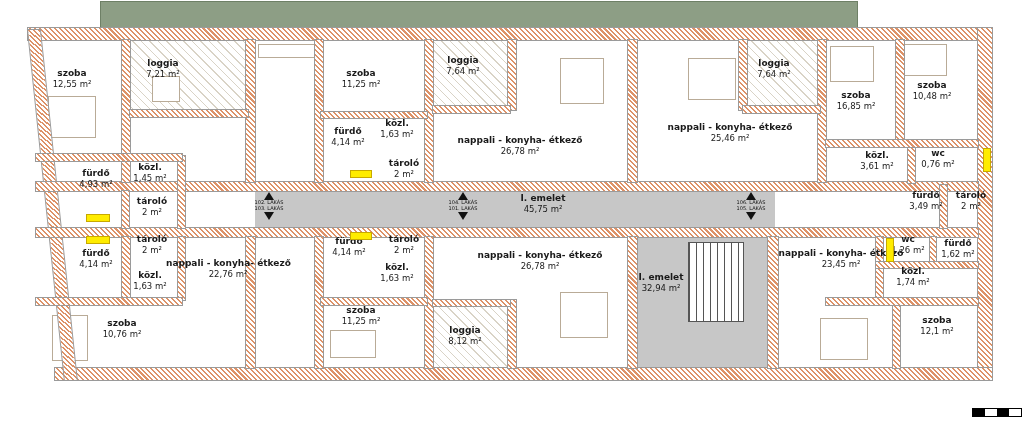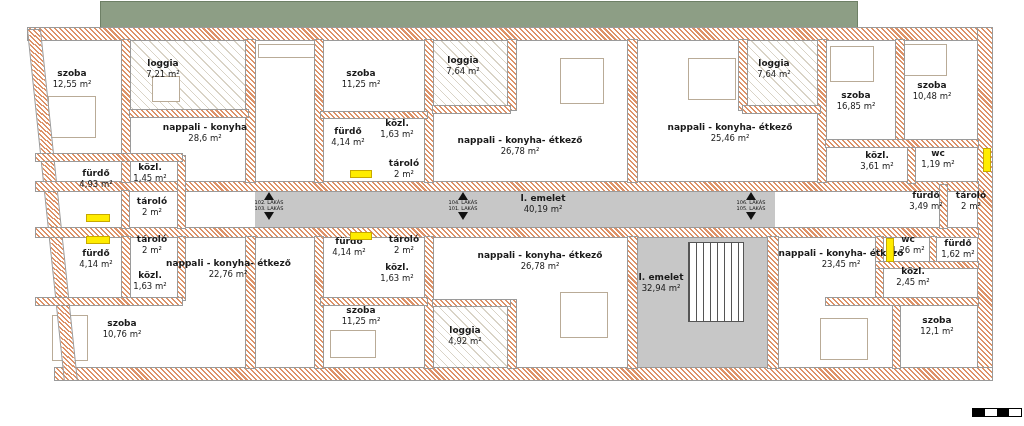--- a/index.html
+++ b/index.html
@@ -106,24 +106,20 @@
   <div class="hl" style="left:886px;top:238px;width:8px;height:24px;"></div>
 
   <div class="room" style="left:37px;top:68px;width:70px;">
       <div class="nm">szoba</div>
       <div class="ar">12,55 m²</div>
     </div>
   <div class="room" style="left:128px;top:58px;width:70px;">
       <div class="nm">loggia</div>
       <div class="ar">7,21 m²</div>
     </div>
-  <div class="room" style="left:143px;top:122px;width:124px;">
-      <div class="nm">nappali - konyha</div>
-      <div class="ar">28,6 m²</div>
-    </div>
   <div class="room" style="left:68px;top:168px;width:56px;">
       <div class="nm">fürdő</div>
       <div class="ar">4,93 m²</div>
     </div>
   <div class="room" style="left:127px;top:162px;width:46px;">
       <div class="nm">közl.</div>
       <div class="ar">1,45 m²</div>
     </div>
   <div class="room" style="left:129px;top:196px;width:46px;">
       <div class="nm">tároló</div>
@@ -168,21 +164,21 @@
   <div class="room" style="left:897px;top:80px;width:70px;">
       <div class="nm">szoba</div>
       <div class="ar">10,48 m²</div>
     </div>
   <div class="room" style="left:852px;top:150px;width:50px;">
       <div class="nm">közl.</div>
       <div class="ar">3,61 m²</div>
     </div>
   <div class="room" style="left:915px;top:148px;width:46px;">
       <div class="nm">wc</div>
-      <div class="ar">1,19 m²</div>
+      <div class="ar">0,76 m²</div>
     </div>
   <div class="room" style="left:898px;top:190px;width:56px;">
       <div class="nm">fürdő</div>
       <div class="ar">3,49 m²</div>
     </div>
   <div class="room" style="left:948px;top:190px;width:46px;">
       <div class="nm">tároló</div>
       <div class="ar">2 m²</div>
     </div>
   <div class="room" style="left:129px;top:234px;width:46px;">
@@ -220,46 +216,46 @@
   <div class="room" style="left:326px;top:305px;width:70px;">
       <div class="nm">szoba</div>
       <div class="ar">11,25 m²</div>
     </div>
   <div class="room" style="left:475px;top:250px;width:130px;">
       <div class="nm">nappali - konyha- étkező</div>
       <div class="ar">26,78 m²</div>
     </div>
   <div class="room" style="left:430px;top:325px;width:70px;">
       <div class="nm">loggia</div>
-      <div class="ar">4,92 m²</div>
+      <div class="ar">8,12 m²</div>
     </div>
   <div class="room" style="left:778px;top:248px;width:126px;">
       <div class="nm">nappali - konyha- étkező</div>
       <div class="ar">23,45 m²</div>
     </div>
   <div class="room" style="left:885px;top:234px;width:46px;">
       <div class="nm">wc</div>
       <div class="ar">1,26 m²</div>
     </div>
   <div class="room" style="left:930px;top:238px;width:56px;">
       <div class="nm">fürdő</div>
       <div class="ar">1,62 m²</div>
     </div>
   <div class="room" style="left:888px;top:266px;width:50px;">
       <div class="nm">közl.</div>
-      <div class="ar">2,45 m²</div>
+      <div class="ar">1,74 m²</div>
     </div>
   <div class="room" style="left:902px;top:315px;width:70px;">
       <div class="nm">szoba</div>
       <div class="ar">12,1 m²</div>
     </div>
 
   <div class="room" style="left:488px;top:193px;width:110px;">
     <div class="nm">I. emelet</div>
-    <div class="ar">40,19 m²</div>
+    <div class="ar">45,75 m²</div>
   </div>
   <div class="room" style="left:626px;top:272px;width:70px;">
     <div class="nm">I. emelet</div>
     <div class="ar">32,94 m²</div>
   </div>
 
   <div class="arrow-group" style="left:252px;top:192px;">
     <div class="tri-up"></div>
     <div class="tag">102. LAKÁS</div>
     <div class="tag">103. LAKÁS</div>

